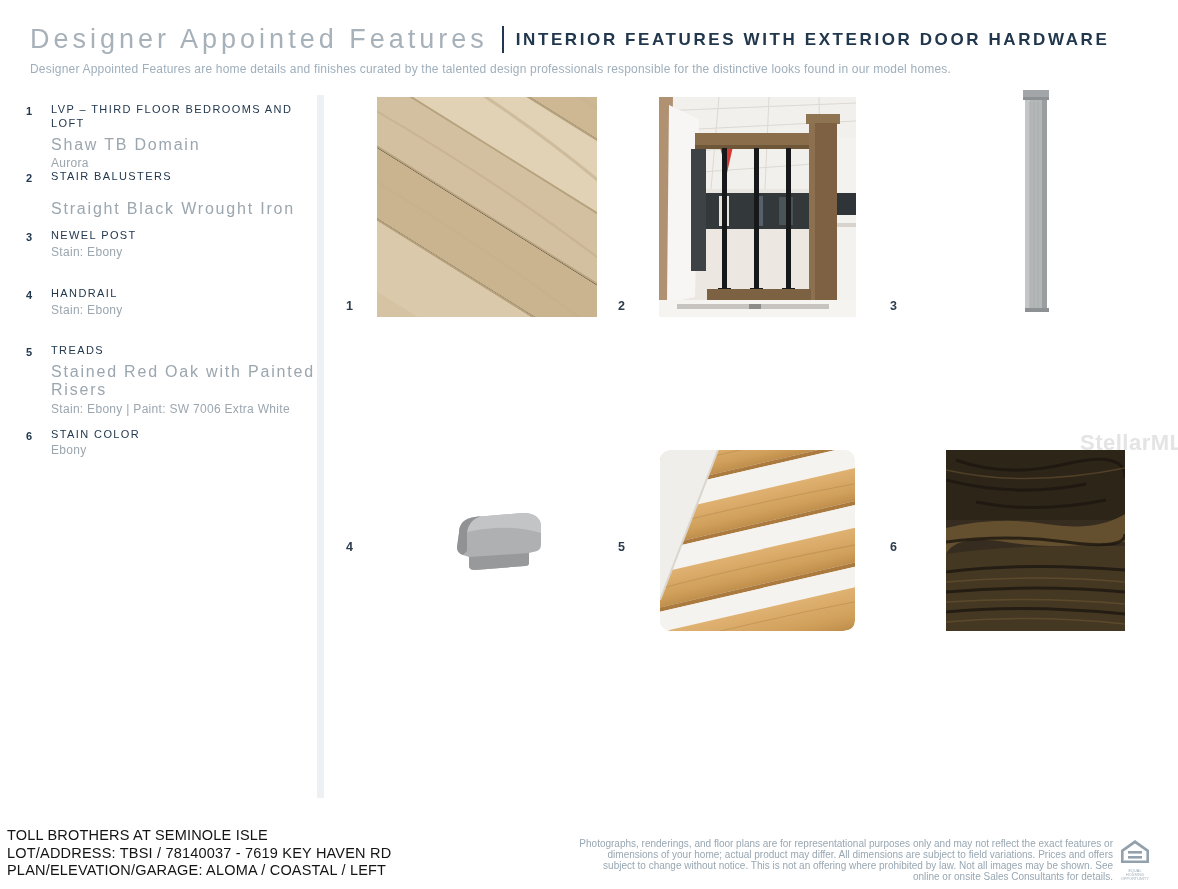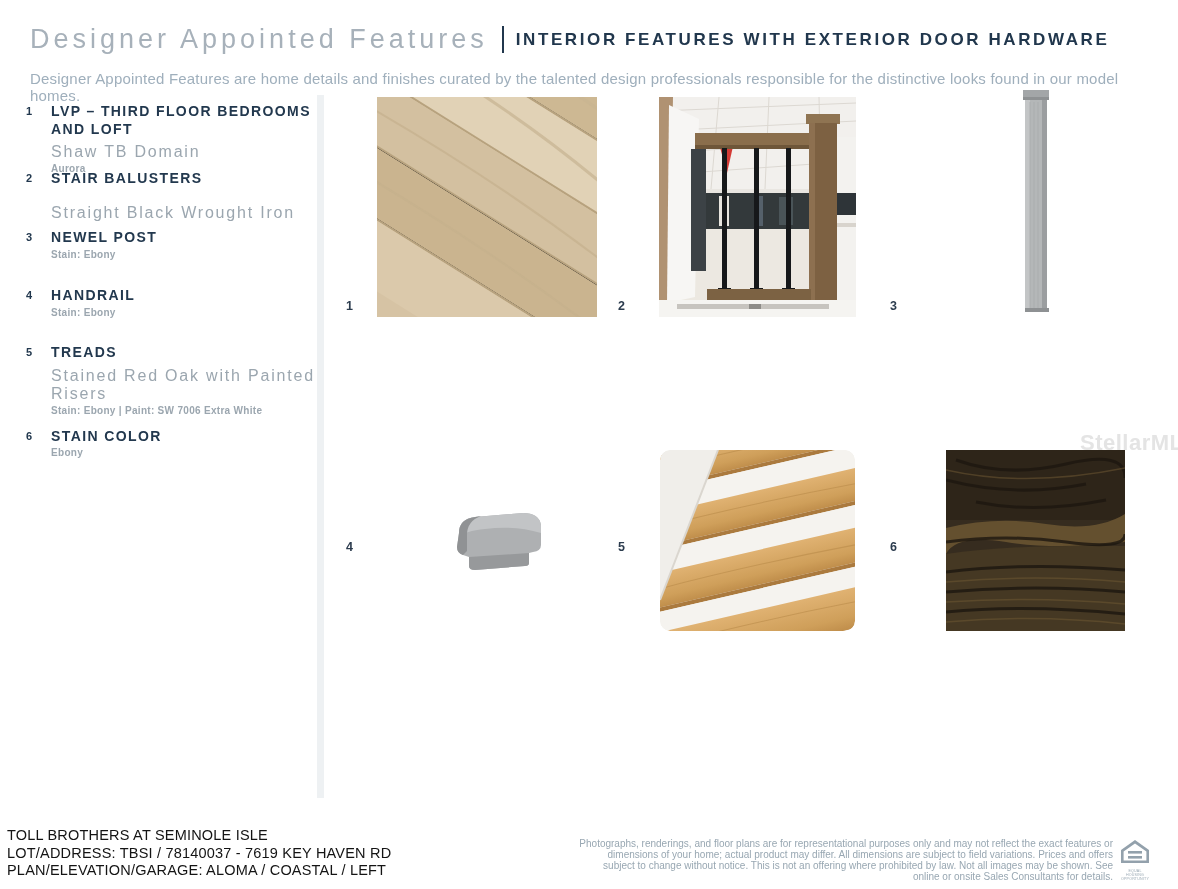--- a/index.html
+++ b/index.html
@@ -5,30 +5,30 @@
   html,body{margin:0;padding:0;background:#ffffff;}
   #page{position:relative;width:1178px;height:889px;background:#ffffff;overflow:hidden;
         font-family:"Liberation Sans","DejaVu Sans",sans-serif;padding-left:19px;}
 
   
   .header{position:absolute;left:30px;top:24px;width:1120px;}
   .header-row{display:flex;align-items:center;}
   .main-title{font-size:27px;font-weight:400;letter-spacing:4px;color:#a7b1ba;}
   .title-sep{display:inline-block;width:2px;height:27px;background:#21374d;margin:0 12px 0 14px;}
   .sub-title{font-size:17px;font-weight:600;letter-spacing:2.6px;color:#21374d;}
-  .header-desc{margin-top:15px;font-size:15px;color:#9fafbc;letter-spacing:0.2px;}
+  .header-desc{margin-top:7px;font-size:12px;color:#9fafbc;letter-spacing:0.2px;}
 
   
   .feature-item{position:absolute;left:26px;width:292px;display:flex;}
   .feature-num{width:25px;flex:0 0 25px;font-size:11px;font-weight:700;color:#22384e;padding-top:2px;}
   .feature-body{flex:1;}
-  .feature-title{font-size:14px;font-weight:700;letter-spacing:1.4px;color:#22384e;line-height:1.25;}
+  .feature-title{font-size:11px;font-weight:400;letter-spacing:1.4px;color:#22384e;line-height:1.25;}
   .feature-name{font-size:16px;font-weight:400;letter-spacing:1.8px;color:#9ba6af;margin-top:5px;line-height:1.15;}
   .feature-name.gap{margin-top:16px;}
-  .feature-detail{font-size:10px;color:#9ba6af;margin-top:2px;letter-spacing:0.3px;font-weight:bold;}
+  .feature-detail{font-size:12px;color:#9ba6af;margin-top:2px;letter-spacing:0.3px;}
   .feature-item.compact .feature-detail{margin-top:1px;}
 
   
   .v-divider{position:absolute;left:317px;top:95px;width:7px;height:703px;background:#eef1f3;}
 
   
   .g-label{position:absolute;font-size:12.5px;font-weight:700;color:#2c3c4e;}
   .g-img{position:absolute;overflow:hidden;}
   #img1{left:377px;top:97px;width:220px;height:220px;}
   #img2{left:659px;top:97px;width:197px;height:220px;}

